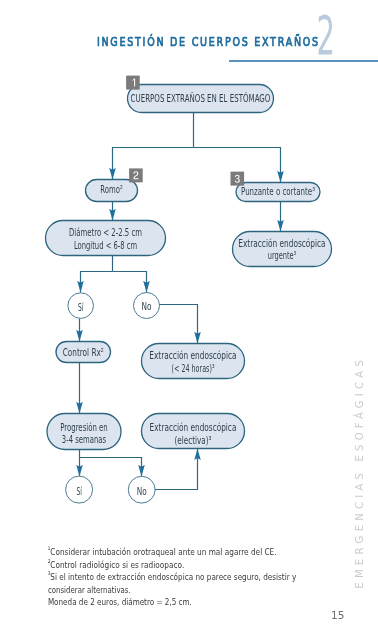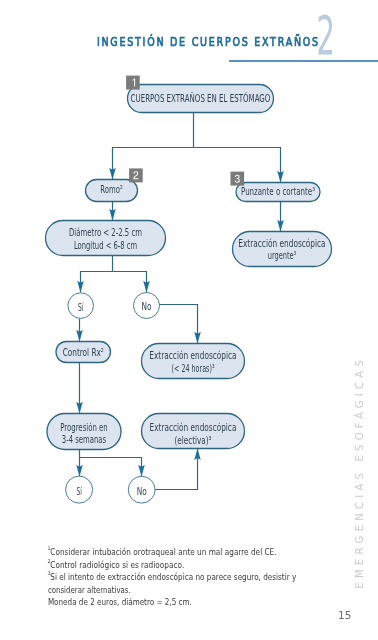--- a/index.html
+++ b/index.html
@@ -8,21 +8,21 @@
        font-family:"Liberation Sans",sans-serif;position:relative;}
   #page{position:absolute;inset:0;width:378px;height:640px;}
   .hdr-svg{position:absolute;left:0;top:0;}
   #hdr-title{fill:#1b6b9e;}
   #hdr-num{fill:#b9cbdd;}
   .hdr-rule{position:absolute;left:228.7px;top:60px;width:149.3px;height:1.6px;background:#5a93c0;}
   svg.flow{position:absolute;left:0;top:0;}
   .sidetext{position:absolute;left:354px;top:356px;color:#cbcbcb;font-size:10.1px;
     letter-spacing:4.2px;writing-mode:vertical-rl;transform:rotate(180deg);white-space:nowrap;
     font-family:"DejaVu Sans",sans-serif;}
-  .pagenum{position:absolute;left:338px;top:609px;font-size:10.5px;color:#6d6d6d;
+  .pagenum{position:absolute;left:331px;top:609px;font-size:10.5px;color:#6d6d6d;
     font-family:"DejaVu Sans",sans-serif;}
   .notes-svg{position:absolute;left:0;top:530px;}
 </style>
 </head>
 <body>
 
 <div id="page">
   <svg class="hdr-svg" width="378" height="70" viewBox="0 0 378 70">
     <text id="hdr-num" x="316.5" y="53.7" font-size="53" font-family="'DejaVu Sans',sans-serif" textLength="18.5" lengthAdjust="spacingAndGlyphs">2</text>
     <g transform="translate(96.9,0) scale(0.758,1)">

